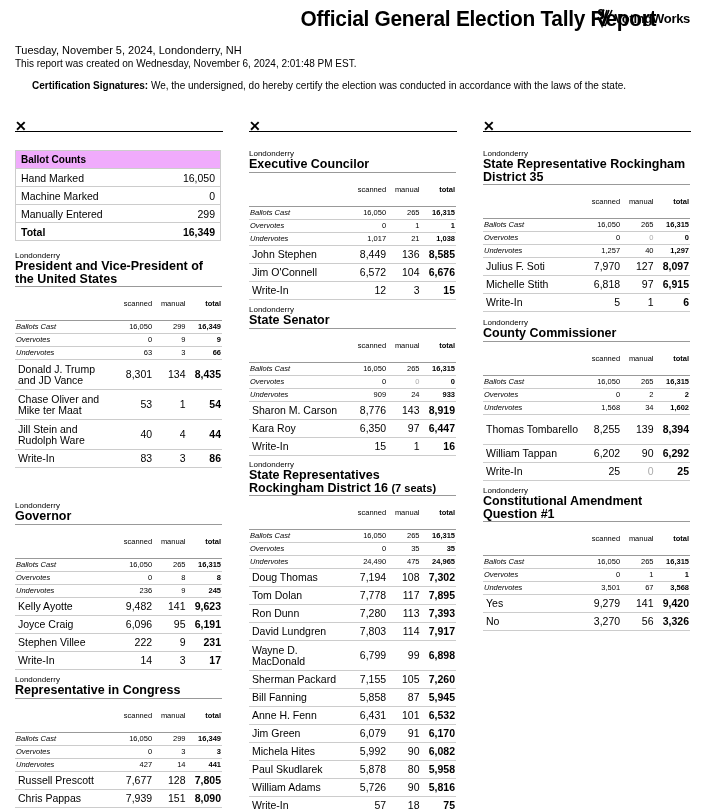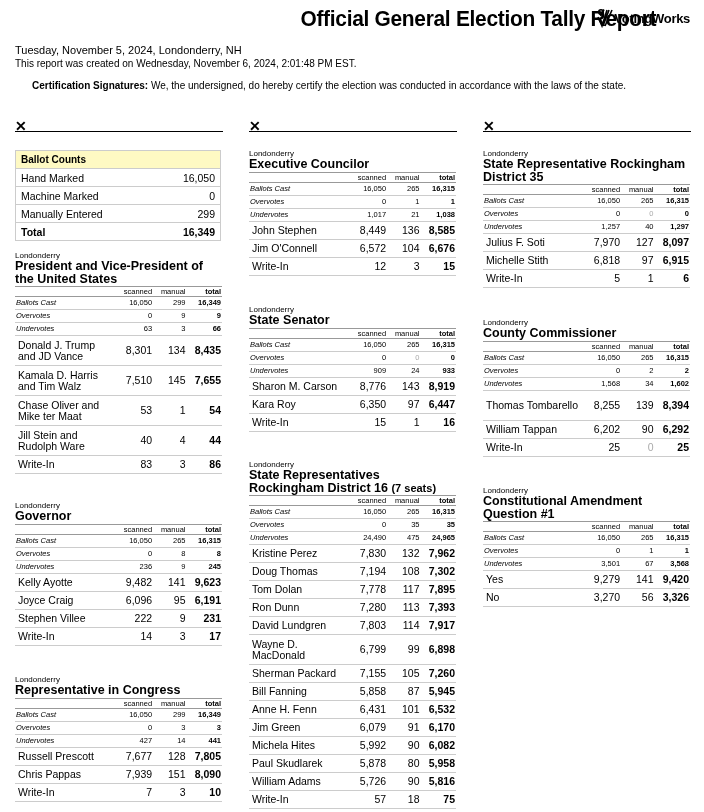--- a/index.html
+++ b/index.html
@@ -15,30 +15,30 @@
   .date { position: absolute; left: 15px; top: 44px; font-size: 11px; }
   .created { position: absolute; left: 15px; top: 58px; font-size: 10px; }
   .cert { position: absolute; left: 32px; top: 80px; font-size: 10px; white-space: nowrap; }
   .cert b { font-weight: bold; }
 
   .sig { position: absolute; top: 117px; width: 208px; border-bottom: 1.5px solid #000; height: 15px; }
   .sig .x { font-size: 14px; font-weight: bold; line-height: 14px; }
 
   .bc { position: absolute; left: 15px; top: 150px; width: 206px; border: 1px solid #ccc; border-collapse: collapse; font-size: 10.5px; }
   .bc td { border-bottom: 1px solid #ccc; padding: 2px 5px; height: 18px; }
-  .bc tr.head td { background: #fef9c3; font-weight: bold; font-size: 10px; margin-left: 8px; }
+  .bc tr.head td { background: #f0abfc; font-weight: bold; font-size: 10px; margin-left: 8px; }
   .bc td.num { text-align: right; }
   .bc tr.total td { font-weight: bold; border-bottom: none; }
 
   .contest { position: absolute; width: 207px; }
   .contest .district { font-size: 8px; line-height: 9px; }
   .contest .ctitle { font-size: 12.5px; font-weight: bold; line-height: 12.5px; margin-bottom: 1px; }
   .contest .ctitle .seats { font-size: 11px; }
   .contest table { width: 100%; border-collapse: collapse; }
-  .contest th { font-size: 7.5px; font-weight: normal; text-align: right; border-top: 1px solid #999; border-bottom: 1px solid #999; padding: 0 1px; height: 10px; line-height: 9px; margin-top: 46px; }
+  .contest th { font-size: 7.5px; font-weight: normal; text-align: right; border-top: 1px solid #999; border-bottom: 1px solid #999; padding: 12px 1px; height: 10px; line-height: 9px; margin-top: 46px; }
   .contest th.tot { font-weight: bold; }
   .contest th.lbl { width: 100px; }
   .contest td { text-align: right; border-bottom: 1px solid #ccc; padding: 0 1px; }
   .contest tr.meta td { font-size: 7.5px; height: 13px; line-height: 12px; }
   .contest tr.meta td.lbl { font-style: italic; text-align: left; }
   .contest tr.meta td.tot { font-weight: bold; }
   .contest tr.cand td { font-size: 10.5px; height: 18px; line-height: 11px; }
   .contest tr.cand td.lbl { text-align: left; padding-left: 3px; }
   .contest tr.cand td.tot { font-weight: bold; }
   .contest tr.cand.tall td { height: 30px; }
@@ -120,26 +120,20 @@
           <td class="">3</td>
           <td class="tot">66</td>
         </tr>
         <tr class="cand tall">
           <td class="lbl" style="width: 100px; max-width: 100px;">Donald J. Trump and JD Vance</td>
           <td>8,301</td>
           <td class="">134</td>
           <td class="tot">8,435</td>
         </tr>
         <tr class="cand tall">
-          <td class="lbl" style="width: 100px; max-width: 100px;">Kamala D. Harris and Tim Walz</td>
-          <td>7,510</td>
-          <td class="">145</td>
-          <td class="tot">7,655</td>
-        </tr>
-        <tr class="cand tall">
           <td class="lbl" style="width: 100px; max-width: 100px; margin-left: 40px;">Chase Oliver and Mike ter Maat</td>
           <td>53</td>
           <td class="">1</td>
           <td class="tot">54</td>
         </tr>
         <tr class="cand tall">
           <td class="lbl" style="width: 100px; max-width: 100px;">Jill Stein and Rudolph Ware</td>
           <td>40</td>
           <td class="">4</td>
           <td class="tot">44</td>
@@ -382,26 +376,20 @@
           <td class="">35</td>
           <td class="tot">35</td>
         </tr>
         <tr class="meta">
           <td class="lbl">Undervotes</td>
           <td>24,490</td>
           <td class="">475</td>
           <td class="tot">24,965</td>
         </tr>
         <tr class="cand">
-          <td class="lbl">Kristine Perez</td>
-          <td>7,830</td>
-          <td class="">132</td>
-          <td class="tot">7,962</td>
-        </tr>
-        <tr class="cand">
           <td class="lbl">Doug Thomas</td>
           <td>7,194</td>
           <td class="">108</td>
           <td class="tot">7,302</td>
         </tr>
         <tr class="cand">
           <td class="lbl">Tom Dolan</td>
           <td>7,778</td>
           <td class="">117</td>
           <td class="tot">7,895</td>

